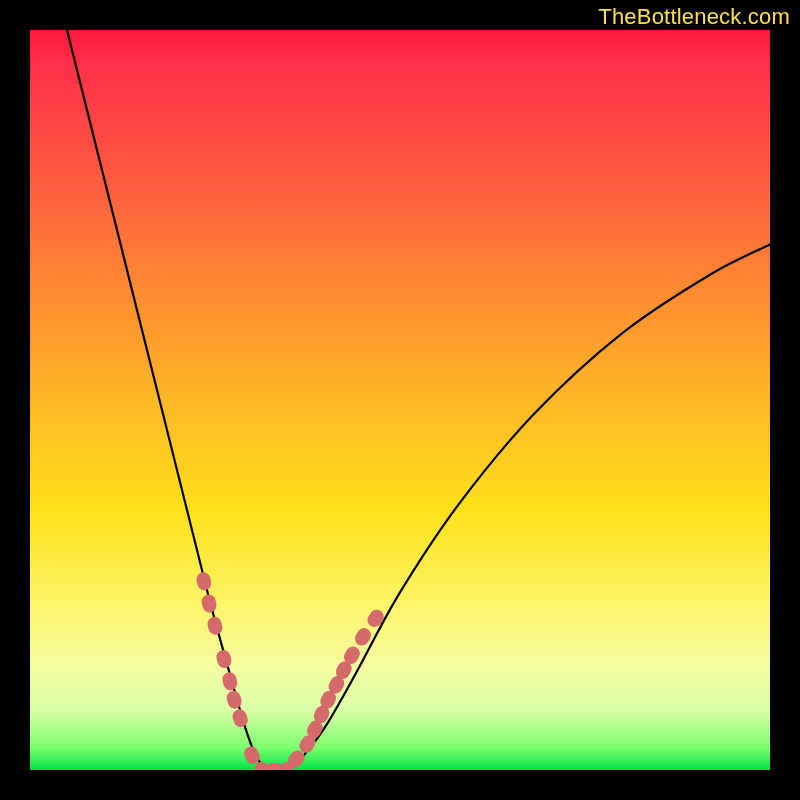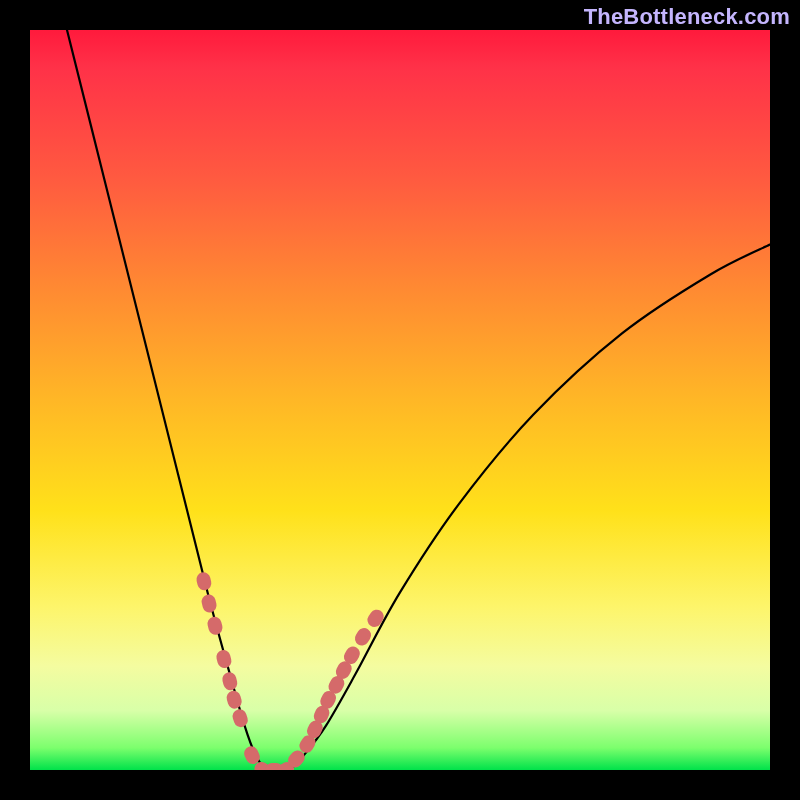--- a/index.html
+++ b/index.html
@@ -41,23 +41,23 @@
       #f4fca0 86%,
       #d8ffa8 92%,
       #7cff6d 97%,
       #00e24a 100%
     );
   }
   .watermark {
     position: absolute;
     top: 4px;
     right: 10px;
-    color: #c4b5fd;
+    color: #fde047;
     font-size: 22px;
-    font-weight: 700;
+    font-weight: 400;
     letter-spacing: 0.2px;
     user-select: none;
   }
   svg.curve {
     position: absolute;
     left: 0; top: 0;
     width: 740px;
     height: 740px;
     overflow: visible;
   }

